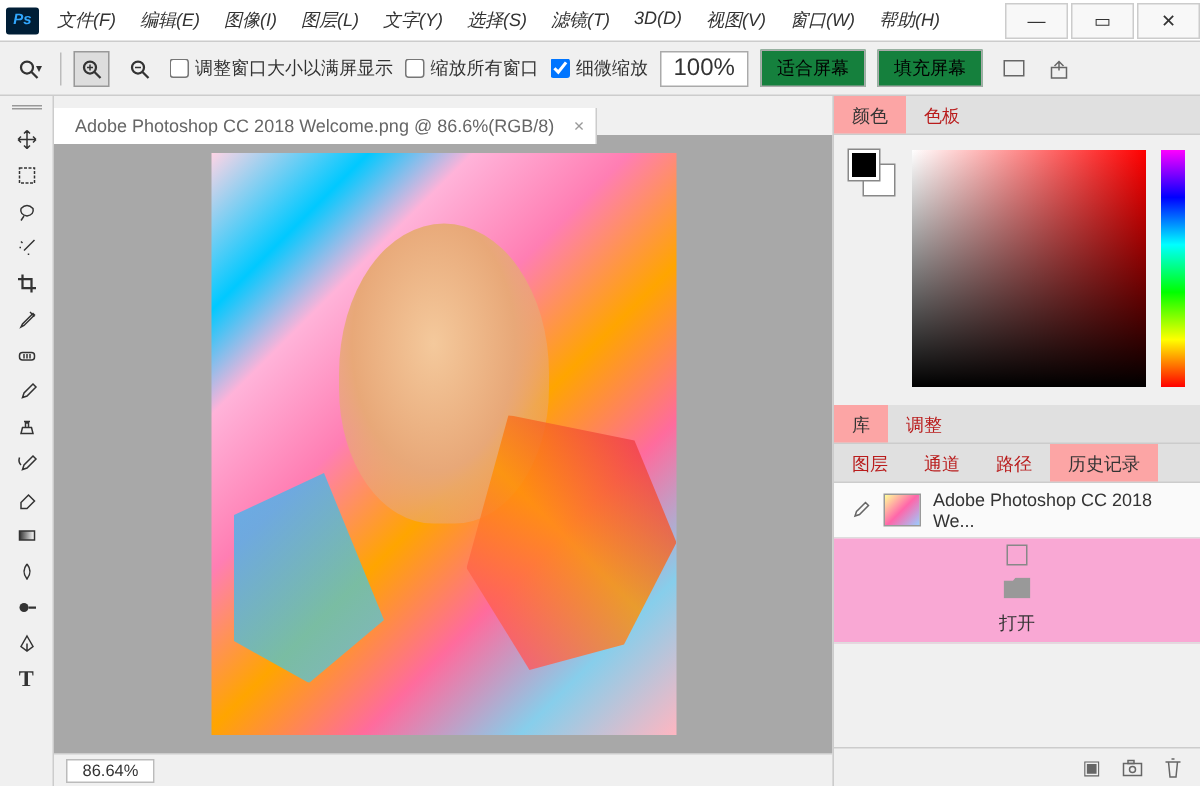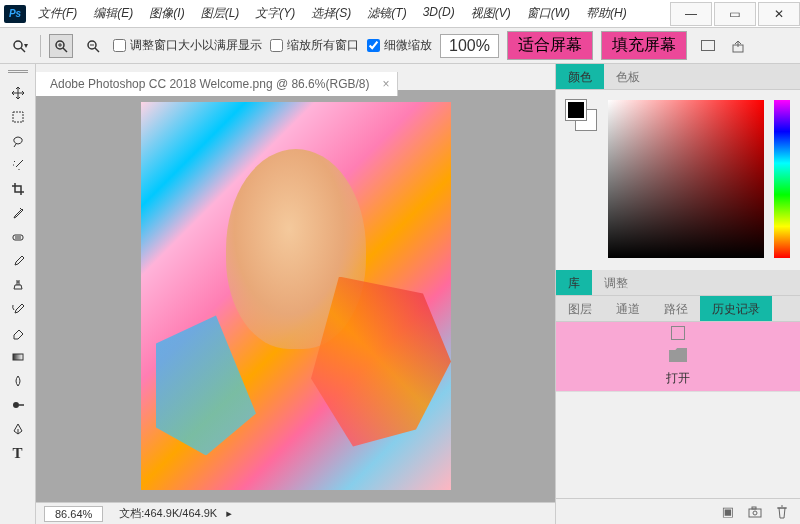--- a/index.html
+++ b/index.html
@@ -10,43 +10,43 @@
 .menu-item { padding: 4px 6px; cursor: pointer; font-size: 12px; }
 .window-controls { display: flex; gap: 0; }
 .win-btn { width: 42px; height: 24px; display: flex; align-items: center; justify-content: center; border: 1px solid #ccc; background: #f8f8f8; margin-left: 2px; font-size: 12px; cursor: pointer; }
 .optionsbar { height: 36px; background: #f0f0f0; border-bottom: 1px solid #ccc; display: flex; align-items: center; padding: 0 8px; gap: 8px; }
 .tool-btn { width: 24px; height: 24px; border: 1px solid transparent; display: flex; align-items: center; justify-content: center; cursor: pointer; }
 .tool-btn.active { background: #ddd; border: 1px solid #999; }
 .sep { width: 1px; height: 22px; background: #bbb; }
 .chk { display: flex; align-items: center; gap: 4px; font-size: 12px; }
 .chk input { width: 13px; height: 13px; }
 .zoom-val { border: 1px solid #aaa; background: #fff; padding: 2px 8px; font-size: 16px; }
-.opt-btn { border: 1px solid #aaa; background: #ec4899; padding: 3px 10px; font-size: 16px; cursor: pointer; }
+.opt-btn { border: 1px solid #aaa; background: #15803d; padding: 3px 10px; font-size: 12px; cursor: pointer; }
 .icon-sq { width: 14px; height: 11px; border: 1px solid #666; margin-left: 6px; cursor: pointer; }
 .share-icon { margin-left: 8px; cursor: pointer; }
 .main { display: flex; height: 460px; }
 .toolbox { width: 36px; background: #f0f0f0; border-right: 1px solid #ccc; display: flex; flex-direction: column; align-items: center; padding-top: 6px; gap: 2px; }
 .tb-grip { width: 20px; height: 6px; display: flex; flex-direction: column; gap: 1px; margin-bottom: 4px; }
 .tb-grip div { height: 1px; background: #999; }
 .tb-tool { width: 26px; height: 22px; display: flex; align-items: center; justify-content: center; cursor: pointer; font-size: 14px; border: 1px solid transparent; }
 .doc-area { flex: 1; background: #a8a8a8; display: flex; flex-direction: column; }
 .doc-tabs { height: 26px; background: #f0f0f0; display: flex; align-items: center; }
 .doc-tab { background: #fff; padding: 5px 28px 5px 14px; font-size: 12px; position: relative; border-right: 1px solid #ccc; color: #666; margin-top: 13px; }
 .doc-tab .close { position: absolute; right: 8px; top: 5px; cursor: pointer; color: #999; }
 .canvas-wrap { flex: 1; display: flex; align-items: center; justify-content: center; background: #a8a8a8; overflow: hidden; }
 .canvas { width: 310px; height: 388px; background: linear-gradient(135deg, #ffd4e5 0%, #00c9ff 15%, #ffb3d9 25%, #ff7eb3 40%, #ffa500 55%, #ff6b9d 70%, #87ceeb 85%, #ffb6c1 100%); position: relative; overflow: hidden; }
 .face { position: absolute; left: 50%; top: 38%; transform: translate(-50%,-50%); width: 140px; height: 200px; background: radial-gradient(ellipse at 45% 40%, #f4c99c 0%, #e8a878 50%, rgba(232,168,120,0.4) 80%); border-radius: 50% 50% 45% 45%; }
 .splash1 { position: absolute; left: 55%; top: 45%; width: 140px; height: 170px; background: linear-gradient(45deg, #ff4081, #ff9100, #e91e63); clip-path: polygon(20% 0, 80% 10%, 100% 50%, 75% 90%, 30% 100%, 0 60%); opacity: 0.8; }
 .splash2 { position: absolute; left: 5%; top: 55%; width: 100px; height: 140px; background: linear-gradient(135deg, #29b6f6, #4dd0e1); clip-path: polygon(0 20%, 60% 0, 100% 70%, 50% 100%, 0 80%); opacity: 0.7; }
-.statusbar { height: 22px; background: #f0f0f0; border-top: 1px solid #ccc; display: flex; align-items: center; padding: 0 8px; gap: 16px; font-size: 11px; }
+.statusbar { height: 22px; background: #f0f0f0; border-top: 1px solid #ccc; display: flex; align-items: center; padding: 0 8px; font-size: 11px; }
 .status-zoom { border: 1px solid #bbb; background: #fff; padding: 1px 10px; }
 .panels { width: 245px; background: #f0f0f0; border-left: 1px solid #ccc; display: flex; flex-direction: column; }
 .panel-tabs { height: 26px; display: flex; background: #e0e0e0; border-bottom: 1px solid #ccc; }
-.panel-tab { padding: 5px 12px; font-size: 12px; cursor: pointer; color: #737373; }
-.panel-tab.active { background: #14b8a6; color: #333; }
+.panel-tab { padding: 5px 12px; font-size: 12px; cursor: pointer; color: #b91c1c; }
+.panel-tab.active { background: #fca5a5; color: #333; }
 .color-panel { height: 180px; padding: 10px; display: flex; gap: 10px; }
 .fgbg { width: 32px; position: relative; }
 .fg-sw { position: absolute; width: 20px; height: 20px; background: #000; border: 2px solid #fff; outline: 1px solid #888; top: 0; left: 0; z-index: 2; }
 .bg-sw { position: absolute; width: 20px; height: 20px; background: #fff; border: 2px solid #fff; outline: 1px solid #888; top: 10px; left: 10px; }
 .color-field { flex: 1; height: 158px; background: linear-gradient(to bottom, transparent 0%, #000 100%), linear-gradient(to right, #fff 0%, #f00 100%); position: relative; }
 .hue-bar { width: 16px; height: 158px; background: linear-gradient(to bottom, #f0f, #00f, #0ff, #0f0, #ff0, #f00); }
 .layers-content { flex: 1; display: flex; flex-direction: column; }
 .history-item { display: flex; align-items: center; gap: 8px; padding: 4px 10px; font-size: 12px; border-bottom: 1px solid #ddd; }
 .history-item.top { background: #fafafa; }
 .history-item.sel { background: #f9a8d4; flex-direction: column; }
@@ -233,24 +233,20 @@
     </div>
     <div class="canvas-wrap">
       <div class="canvas">
         <div class="splash2"></div>
         <div class="face"></div>
         <div class="splash1"></div>
       </div>
     </div>
     <div class="statusbar">
       <div class="status-zoom">86.64%</div>
-      <div>
-        <span>文档:464.9K/464.9K</span>
-        <span style="margin-left:6px">▸</span>
-      </div>
     </div>
   </div>
 
   <div class="panels">
     <div class="panel-tabs">
       <div class="panel-tab active">颜色</div>
       <div class="panel-tab">色板</div>
     </div>
     <div class="color-panel">
       <div class="fgbg">
@@ -267,20 +263,27 @@
     </div>
 
     <div class="panel-tabs">
       <div class="panel-tab">图层</div>
       <div class="panel-tab">通道</div>
       <div class="panel-tab">路径</div>
       <div class="panel-tab active">历史记录</div>
     </div>
 
     <div class="layers-content">
+      <div class="history-item top">
+        <svg width="16" height="14">
+            <path d="M11 2 L5 8 L4 11 L7 10 L13 4 Z" fill="none" stroke="#666"></path>
+          </svg>
+        <div class="thumb"></div>
+        <span>Adobe Photoshop CC 2018 We...</span>
+      </div>
       <div class="history-item sel">
         <div style="width:14px;height:14px;border:1px solid #888"></div>
         <div class="folder-icon"></div>
         <span>打开</span>
       </div>
       <div style="flex:1"></div>
       <div class="panel-footer">
         <span class="pf-icon">▣</span>
         <span class="pf-icon">
             <svg width="14" height="12">

